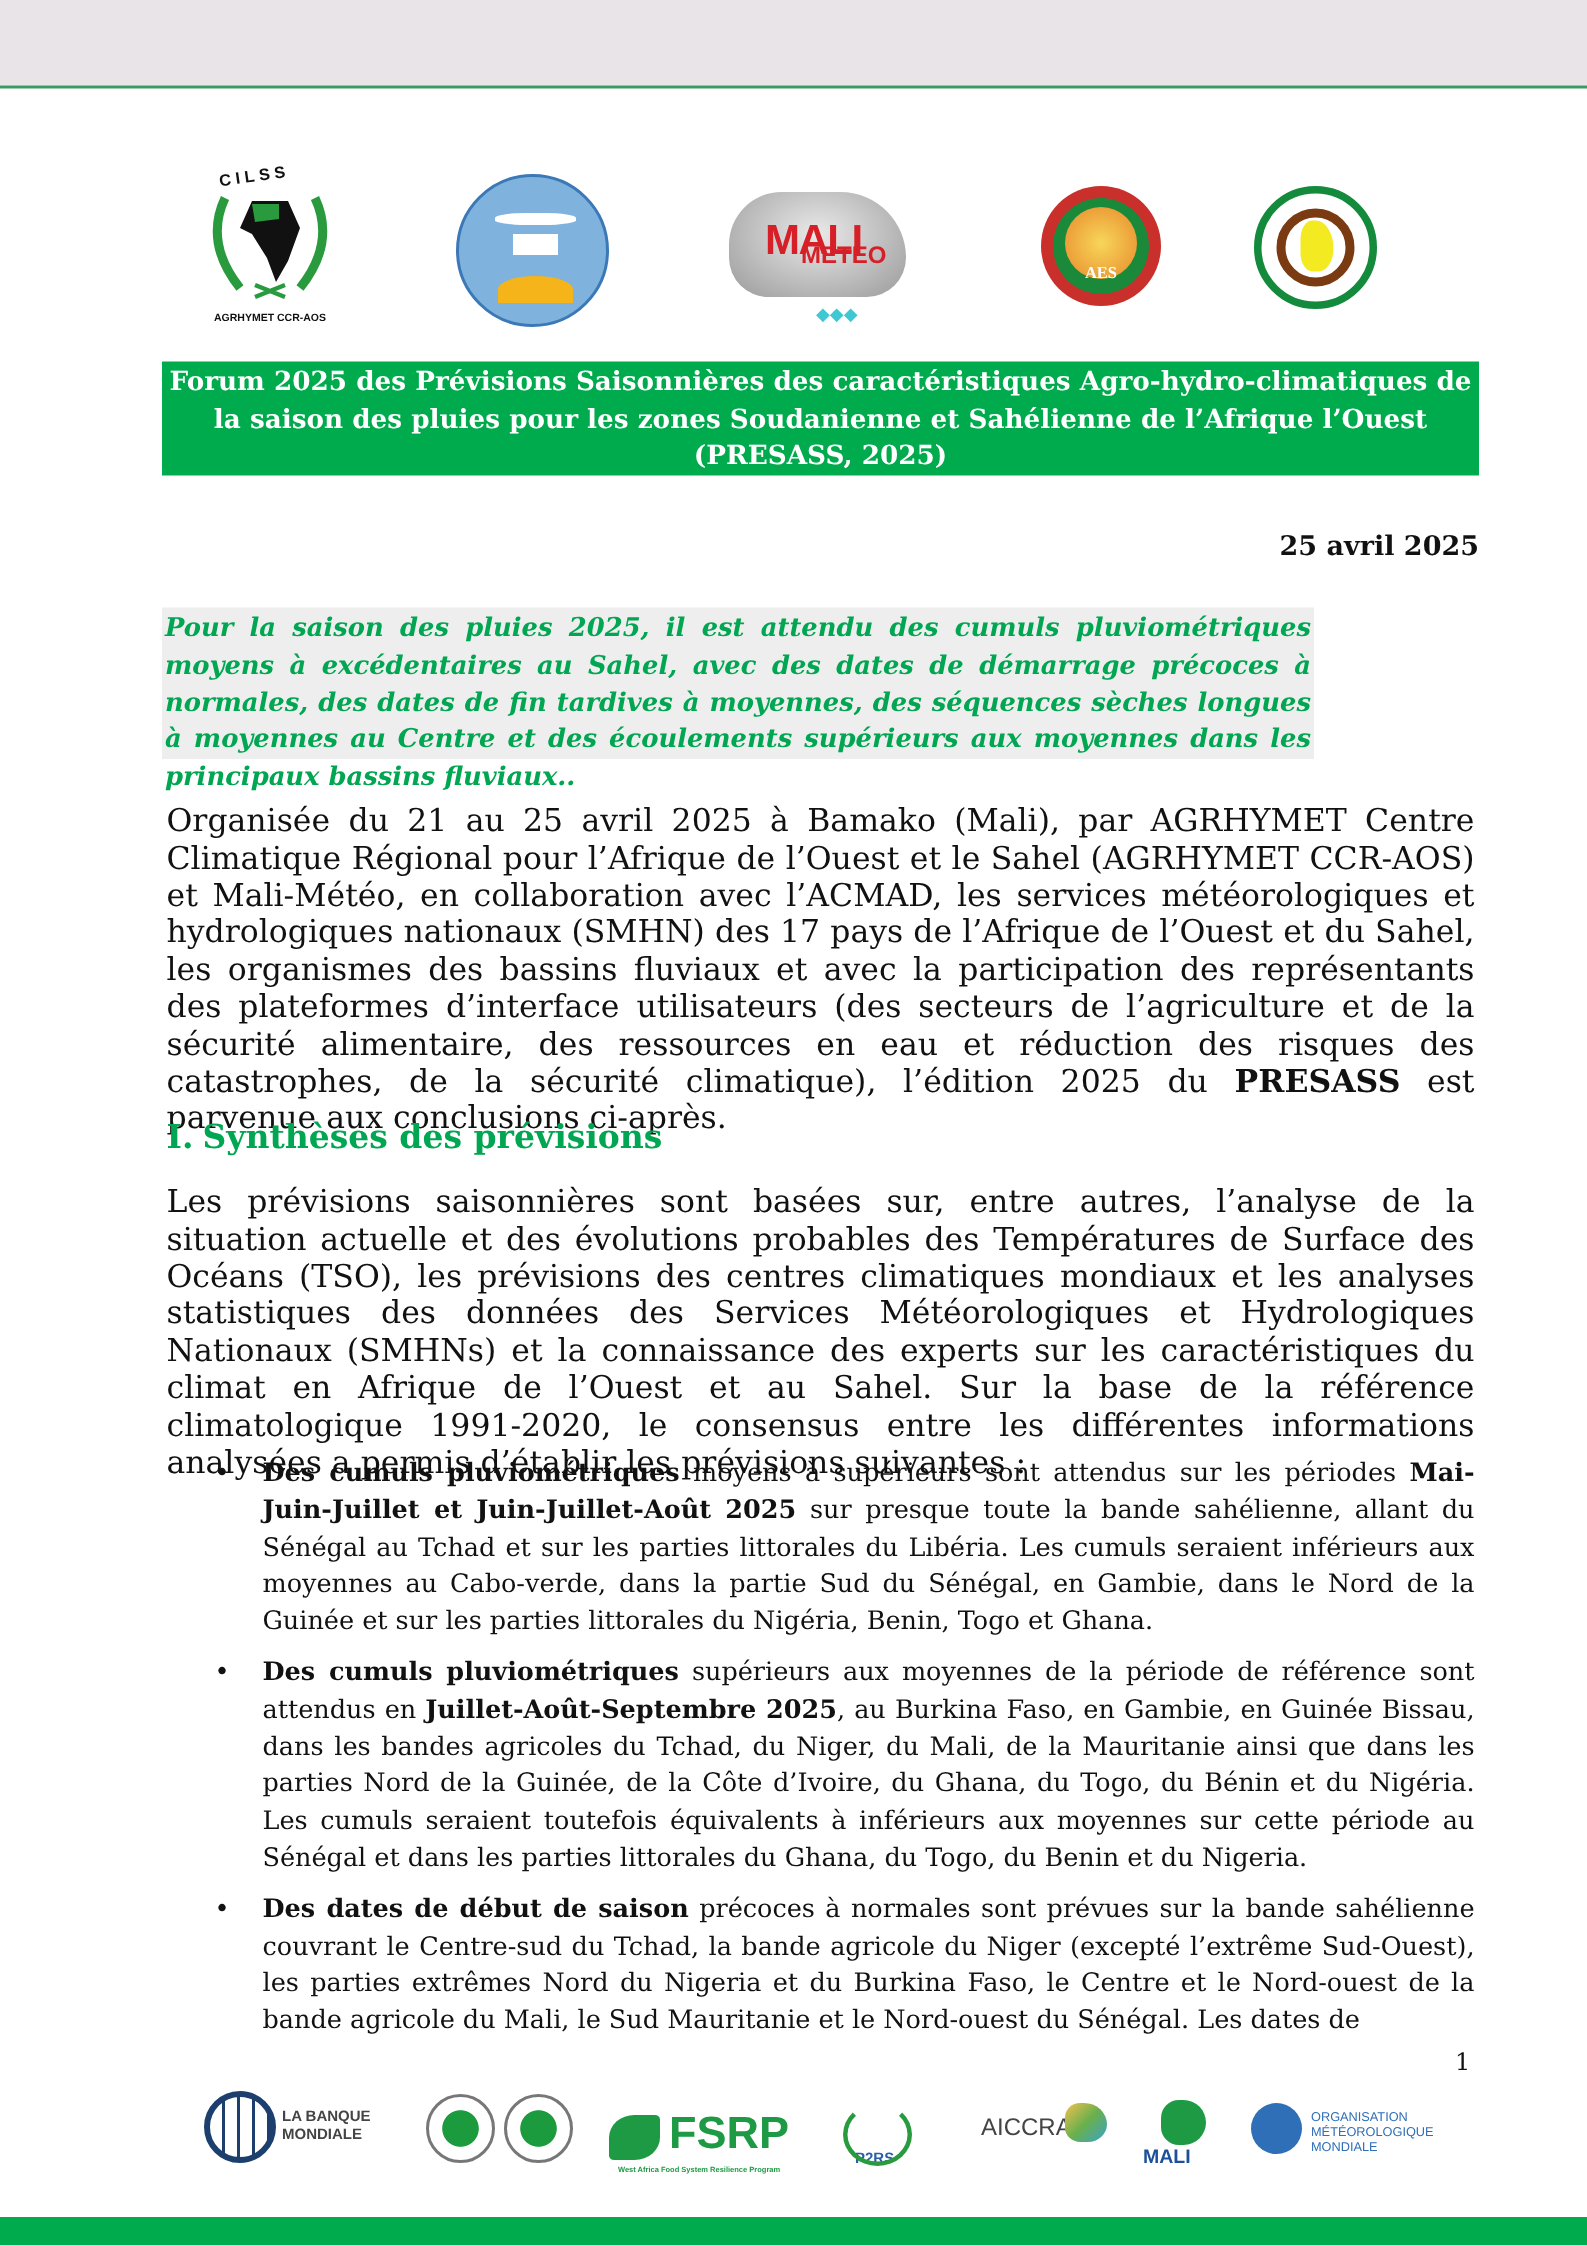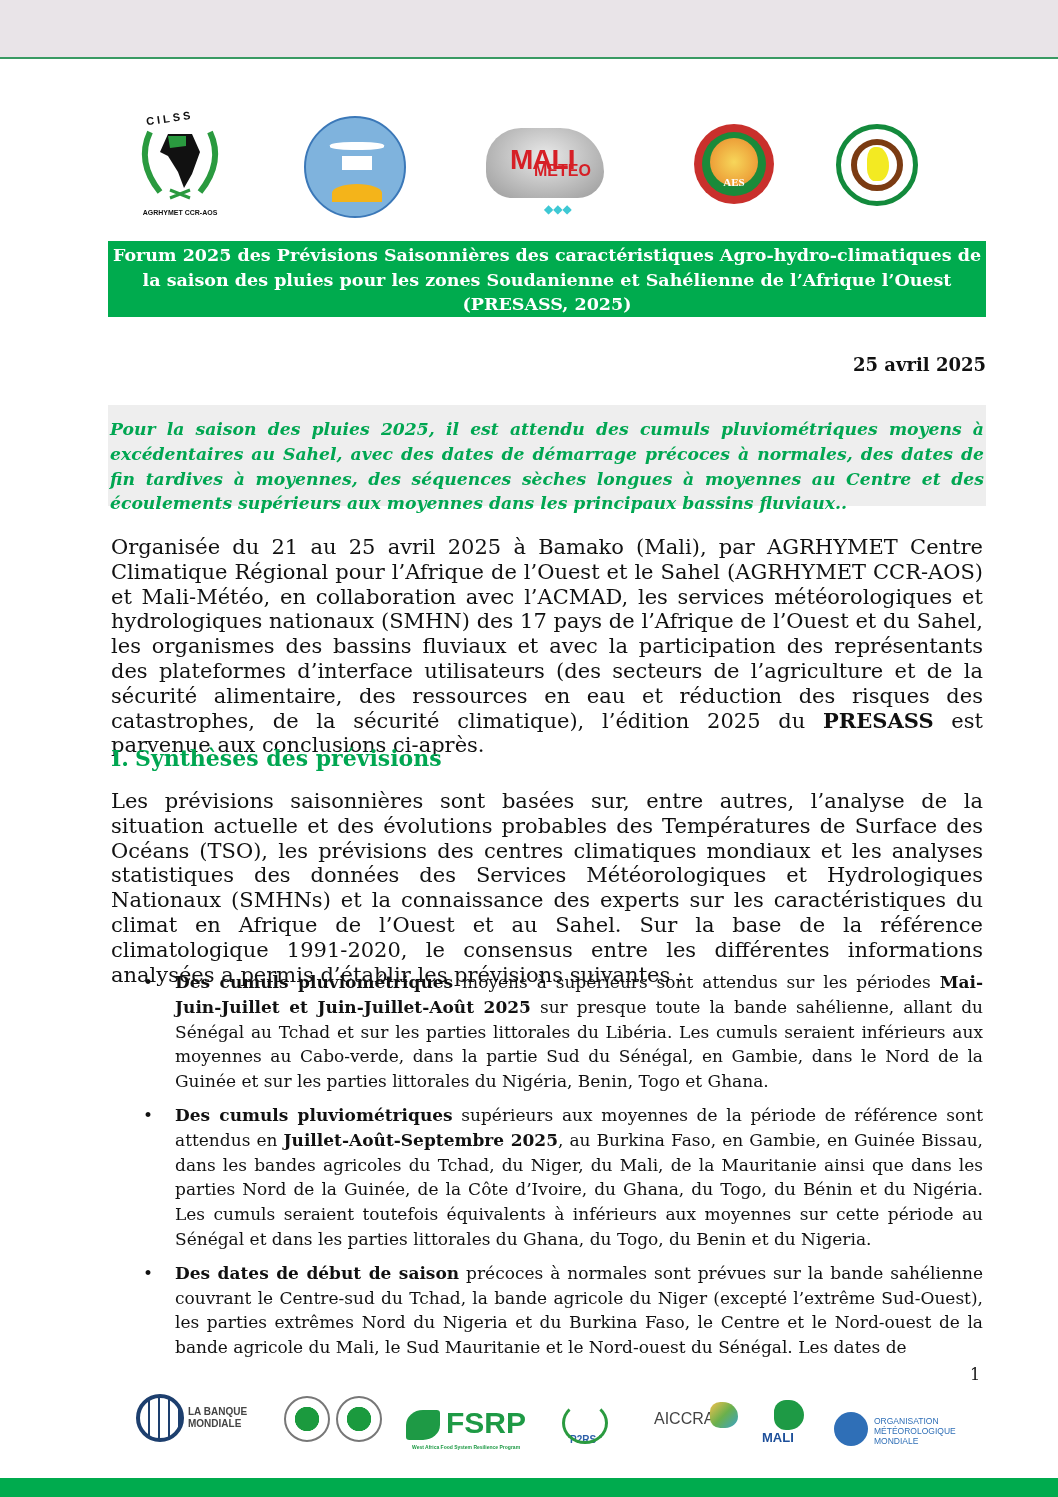--- a/index.html
+++ b/index.html
@@ -50,24 +50,24 @@
     position: absolute; left: 108px; top: 241px; width: 878px; height: 76px;
     background: #00ab4e; color: #ffffff; text-align: center;
     font-weight: bold; font-size: 17.5px; line-height: 24.5px;
     padding-top: 2px; box-sizing: border-box;
   }
   .date {
     position: absolute; left: 108px; top: 354px; width: 878px; text-align: right;
     font-weight: bold; font-size: 18px;
   }
   .summary {
-    position: absolute; left: 108px; top: 405px; width: 878px; height: 101px;
+    position: absolute; left: 108px; top: 405px; width: 768px; height: 101px;
     background: #eeeeee; color: #00a651; font-style: italic; font-weight: bold;
     font-size: 17.2px; line-height: 24.8px; text-align: justify;
-    padding: 12px 2px 0 2px; box-sizing: border-box;
+    padding: 2px 2px 0 2px; box-sizing: border-box;
   }
   .para {
     position: absolute; left: 111px; width: 872px; text-align: justify;
     font-size: 21px; line-height: 24.8px;
   }
   .p1 { top: 535px; }
   .p2 { top: 789px; }
   .heading {
     position: absolute; left: 111px; top: 745px; color: #00a651;
     font-weight: bold; font-size: 22px;
@@ -92,21 +92,21 @@
   .fsrp .s { position: absolute; left: 6px; top: 36px; font: bold 5px "Liberation Sans", sans-serif; color: #1e9a45; white-space: nowrap; }
   .p2rs { left: 428px; top: 4px; width: 54px; height: 54px; }
   .p2rs .t { position: absolute; left: 12px; top: 2px; font: bold 10px "Liberation Sans", sans-serif; color: #2b5ea8; margin-top: 40px; }
   .p2rs .w { position: absolute; left: 4px; top: 10px; width: 46px; height: 42px; border-radius: 50%; border: 3px solid #2a9a3f; border-top-color: transparent; box-sizing: border-box; }
   .aiccra { left: 502px; top: 14px; width: 110px; height: 36px; }
   .aiccra .t { position: absolute; left: 22px; top: 8px; font: 16px "Liberation Sans", sans-serif; color: #444; }
   .aiccra .m { position: absolute; left: 78px; top: 0; width: 28px; height: 26px; background: linear-gradient(135deg, #f2c14e, #6ab04c, #3aa3c8); border-radius: 40% 60% 50% 40%; }
   .acmad { left: 632px; top: 6px; width: 56px; height: 52px; }
   .acmad .m { position: absolute; left: 12px; top: 6px; width: 30px; height: 30px; background: #1e9a45; border-radius: 40% 50% 50% 40%; }
   .acmad .t { position: absolute; left: 0; top: 36px; font: bold 13px "Liberation Sans", sans-serif; color: #1d4f9a; }
-  .wmo { left: 704px; top: 24px; width: 136px; height: 36px; }
+  .wmo { left: 704px; top: 14px; width: 136px; height: 36px; }
   .wmo .g { position: absolute; left: 0; top: 0; width: 34px; height: 34px; border-radius: 50%; background: #2f6fb7; }
   .wmo .t { position: absolute; left: 40px; top: 4px; font: 8.5px "Liberation Sans", sans-serif; color: #2f6fb7; line-height: 10px; }
 </style>
 </head>
 <body>
 
 <div class="topbar"></div>
 <div class="topline"></div>
 
 <div class="logos-top">

